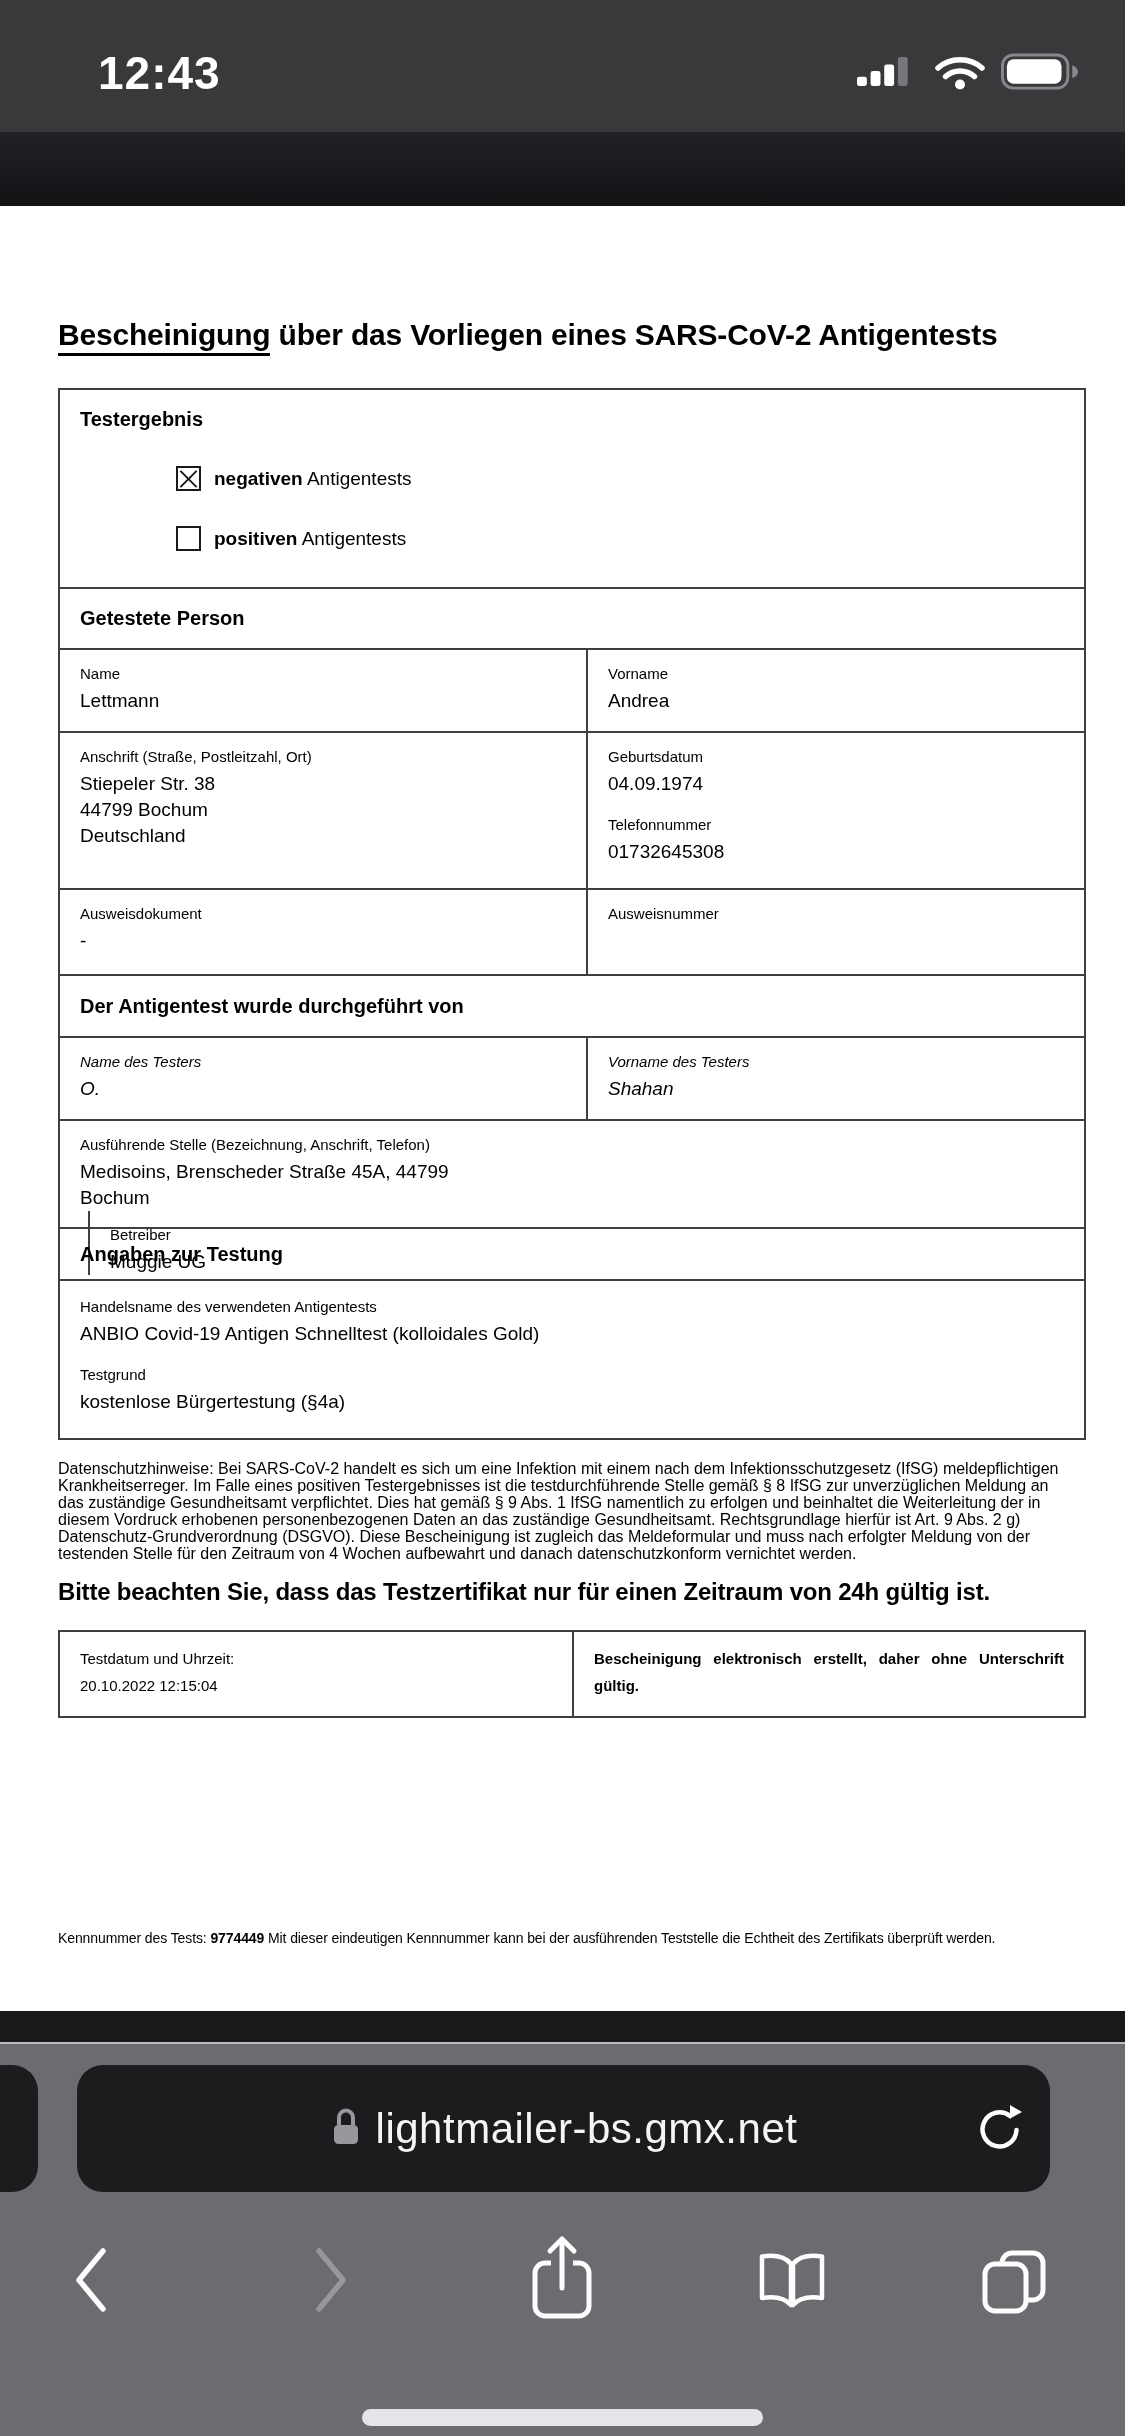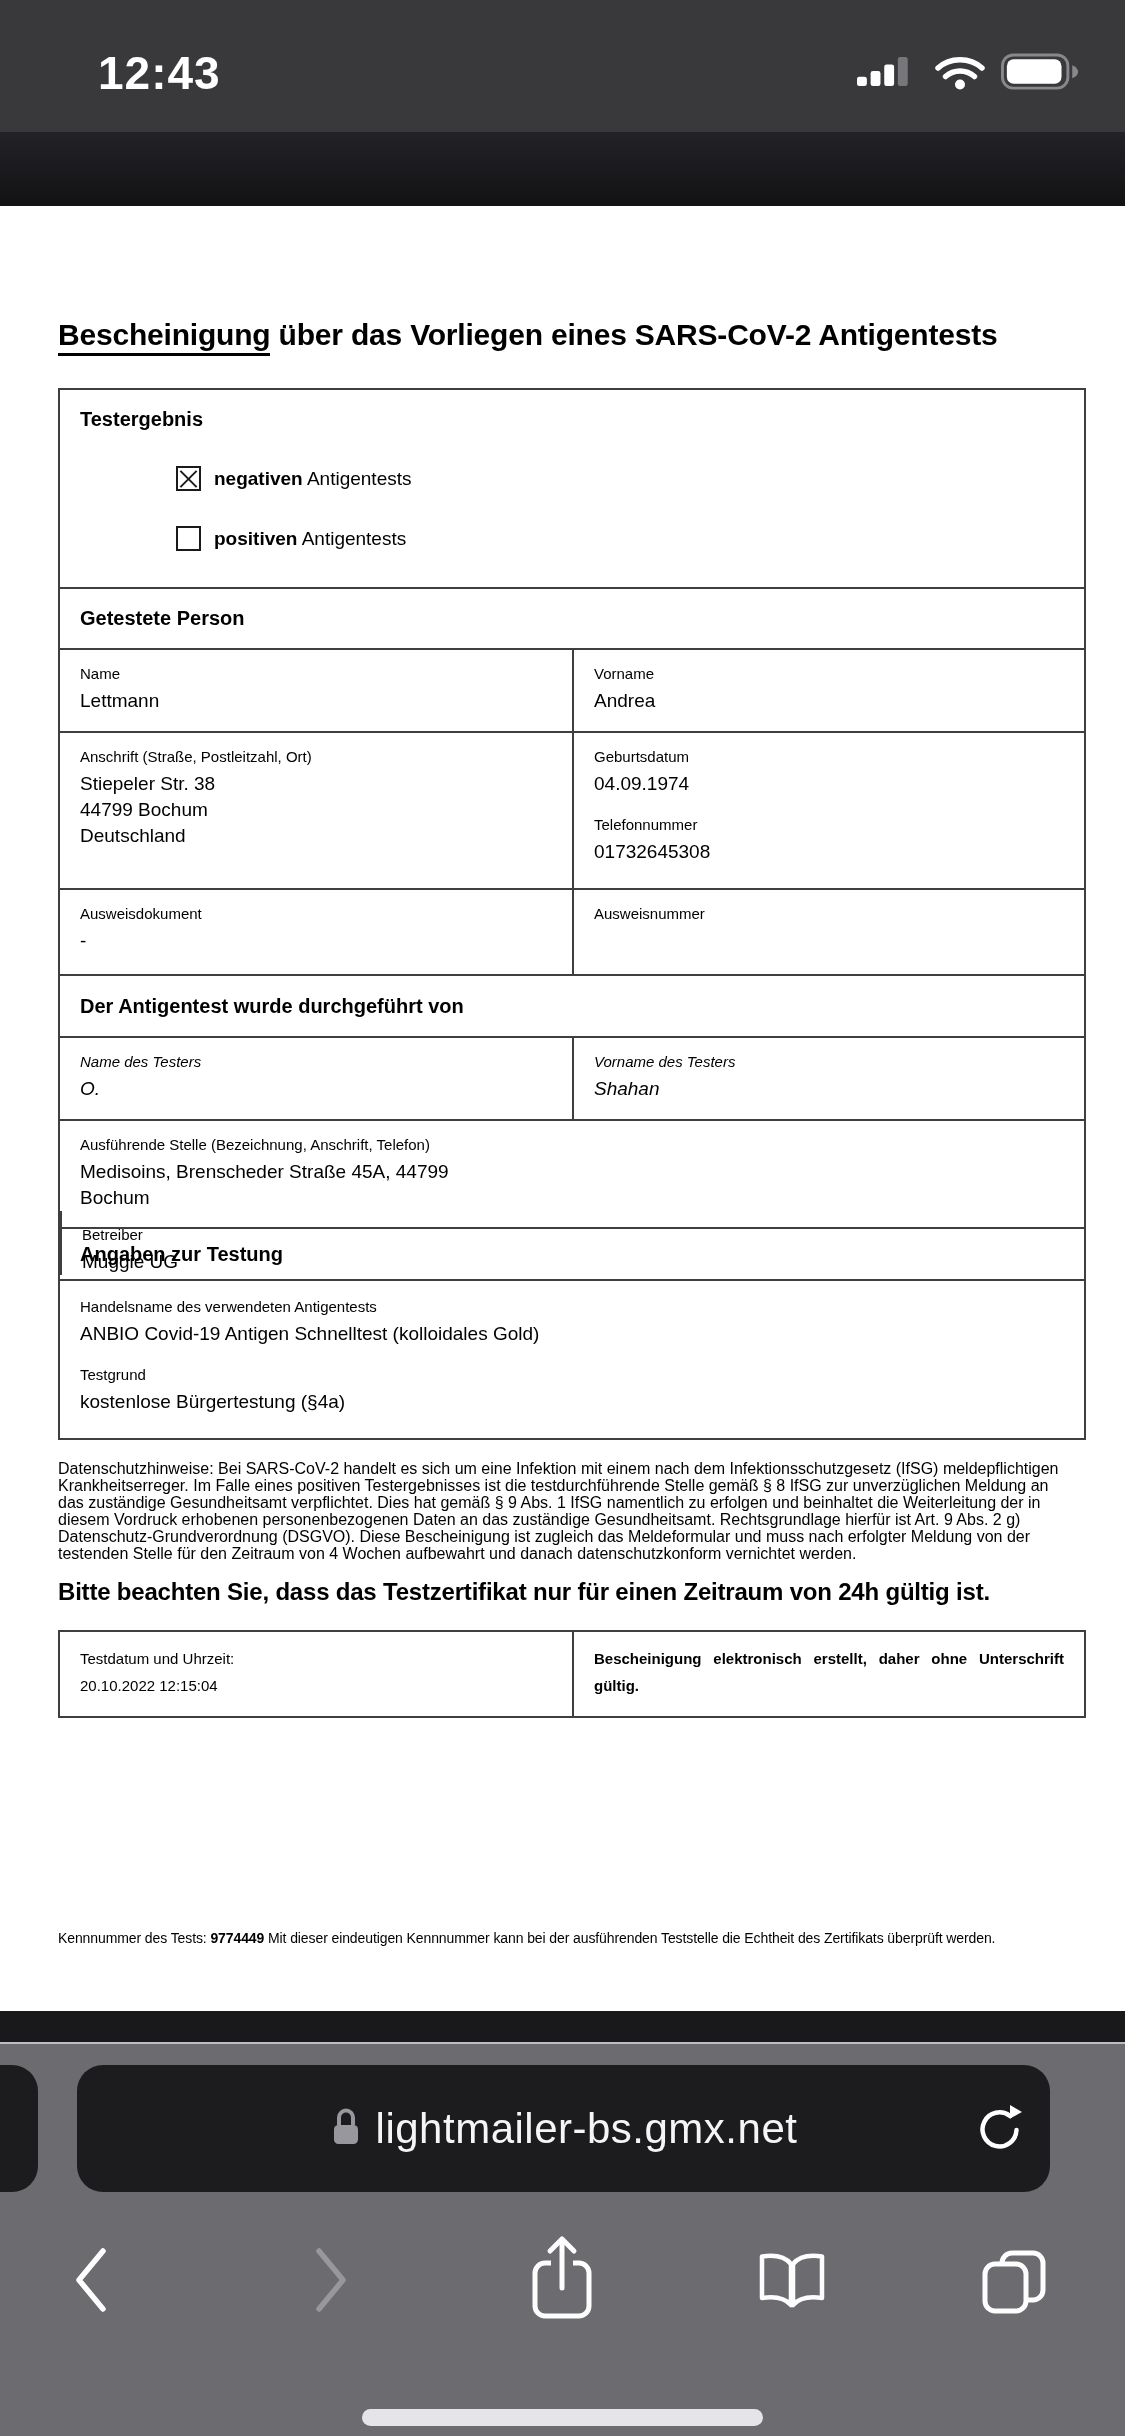--- a/index.html
+++ b/index.html
@@ -15,21 +15,21 @@
                background:linear-gradient(#232226,#121114);}
   
   .document{position:absolute;top:206px;left:0;width:1125px;height:1805px;background:#fff;color:#000;}
   .doc-inner{padding:112px 39px 0 58px;}
   .doc-title{font-size:30px;font-weight:700;margin:0 0 32px 0;letter-spacing:-0.2px;}
   .doc-title .u{display:inline-block;border-bottom:3px solid #000;padding-bottom:1px;}
   .doc-table{border:2px solid #3f3f3f;width:1028px;box-sizing:border-box;}
   .row{display:flex;box-sizing:border-box;}
   .row + .row{border-top:2px solid #3f3f3f;}
   .cell{flex:1 1 50%;box-sizing:border-box;padding:14px 20px 0 20px;}
-  .cell + .cell{border-left:2px solid #3f3f3f;}
+  .cell + .cell{border-left:2px solid #3f3f3f;margin-left:28px;}
   .sect-header{font-size:20px;font-weight:700;display:flex;align-items:center;padding-left:20px;box-sizing:border-box;}
   .lbl{font-size:15px;line-height:19px;}
   .val{font-size:19px;line-height:26px;margin-top:5px;}
   .grp + .grp{margin-top:18px;}
   
   .r-testergebnis{height:197px;display:block;padding:18px 20px 0 20px;box-sizing:border-box;}
   .tg-header{font-size:20px;font-weight:700;}
   .tg-option{margin-left:96px;margin-top:35px;font-size:19px;display:flex;align-items:center;}
   .tg-option .bold{font-weight:700;}
   .checkbox{position:relative;display:inline-block;width:21px;height:21px;border:2px solid #1a1a1a;

